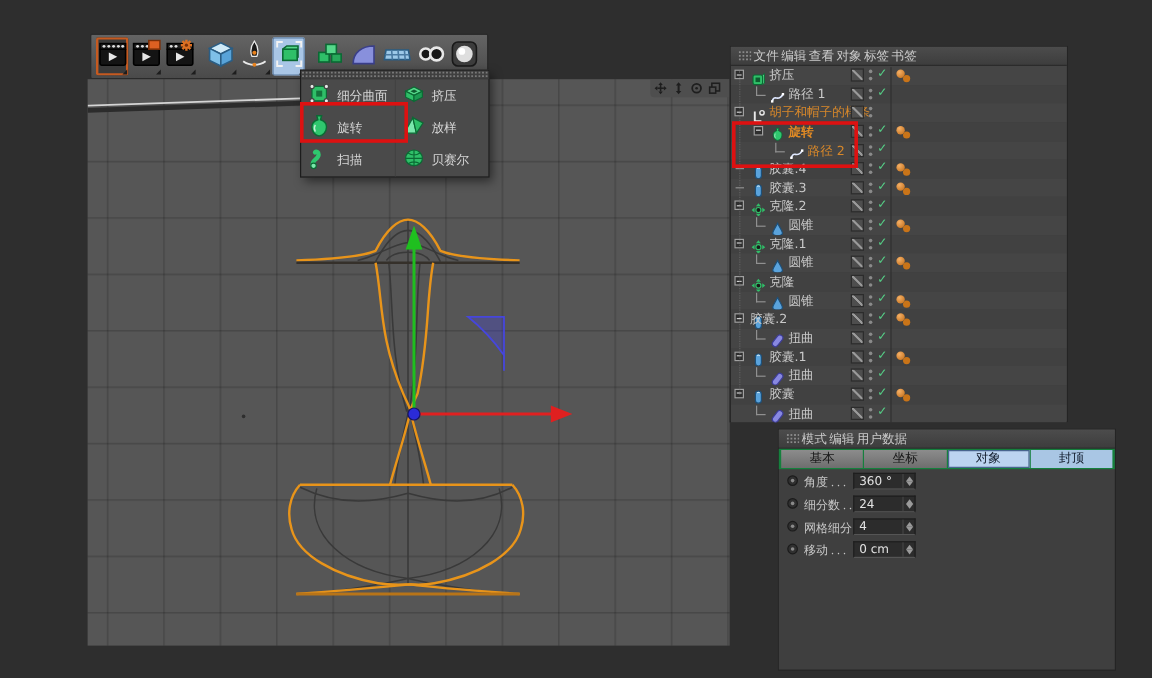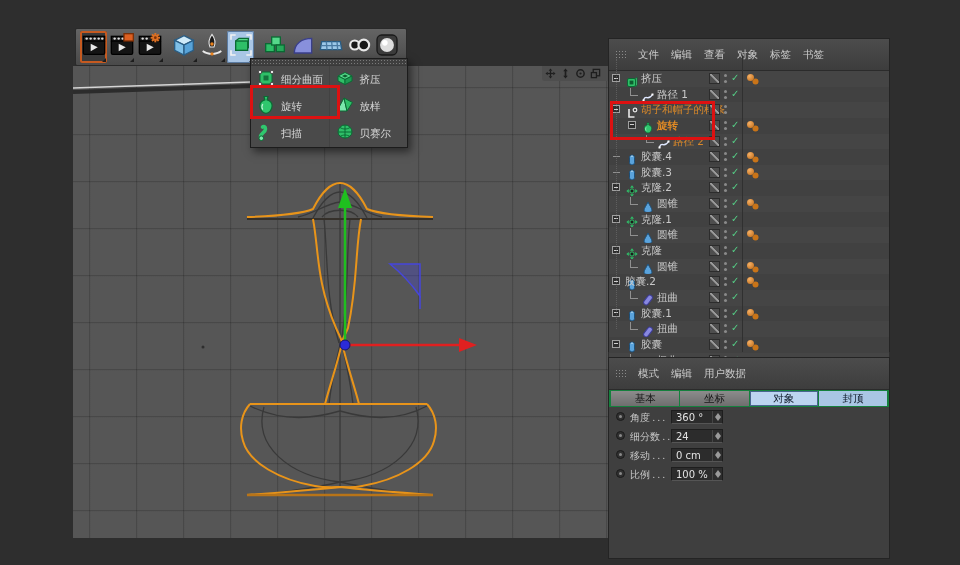--- a/index.html
+++ b/index.html
@@ -24,23 +24,23 @@
       linear-gradient(to bottom, rgba(0,0,0,0.16) 1px, rgba(255,255,255,0.05) 2px, transparent 2px);
     background-size:47px 47px;background-position:16px 21px;}
   #vp-svg{position:absolute;left:0;top:0;}
   #vp-nav{position:absolute;right:0;top:0;width:66px;height:15px;background:#4e4e4e;
     display:flex;align-items:center;gap:4px;padding:1px 3px;box-sizing:border-box;border-radius:0 0 0 3px;}
   #vp-nav span{display:inline-flex;width:11px;height:11px;}
   #vp-nav svg{width:11px;height:11px;}
   
   .panel{position:absolute;left:608px;width:282px;background:#3f3f3f;border:1px solid #242424;box-sizing:border-box;}
   #om{top:38px;height:314px;}
-  #am{top:357px;height:202px;}
-  .menubar{height:32px;background:linear-gradient(#4c4c4c,#3d3d3d);border-bottom:1px solid #2b2b2b;
-    display:flex;align-items:center;gap:12px;padding:0 6px;box-sizing:border-box;text-align:center;}
+  #am{top:357px;height:202px;margin-left:40px;}
+  .menubar{height:16px;background:linear-gradient(#4c4c4c,#3d3d3d);border-bottom:1px solid #2b2b2b;
+    display:flex;align-items:center;gap:2px;padding:0 6px;box-sizing:border-box;text-align:center;}
   .menubar .mi{font-size:10.5px;color:#cbcbcb;white-space:nowrap;}
   .handle{width:11px;height:9px;background-image:radial-gradient(#8a8a8a 34%, transparent 36%);
     background-size:3px 3px;flex:none;}
   
   #om-list{position:relative;height:297px;overflow:hidden;}
   .om-row{position:relative;height:15.65px;}
   .om-row:nth-child(odd){background:#454545;}
   .om-row:nth-child(even){background:#414141;}
   .om-row .lbl{position:absolute;top:1px;font-size:10.5px;color:#c9c9c9;white-space:nowrap;}
   .om-row .lbl.orange{color:#d8882a;}
@@ -565,34 +565,34 @@
           <span class="pbox">
             <span class="pv">24</span>
             <span class="stepper">
               <i class="up"></i>
               <i class="dn"></i>
             </span>
           </span>
         </div>
         <div class="prow">
           <span class="bullet"></span>
-          <span class="plbl">移动 . . .</span>
+          <span class="plbl">网格细分 </span>
           <span class="pbox">
-            <span class="pv">0 cm</span>
+            <span class="pv">4</span>
             <span class="stepper">
               <i class="up"></i>
               <i class="dn"></i>
             </span>
           </span>
         </div>
         <div class="prow">
           <span class="bullet"></span>
-          <span class="plbl">比例 . . .</span>
+          <span class="plbl">移动 . . .</span>
           <span class="pbox">
-            <span class="pv">100 %</span>
+            <span class="pv">0 cm</span>
             <span class="stepper">
               <i class="up"></i>
               <i class="dn"></i>
             </span>
           </span>
         </div>
       </div>
   </div>
 
   <div id="dropdown">

